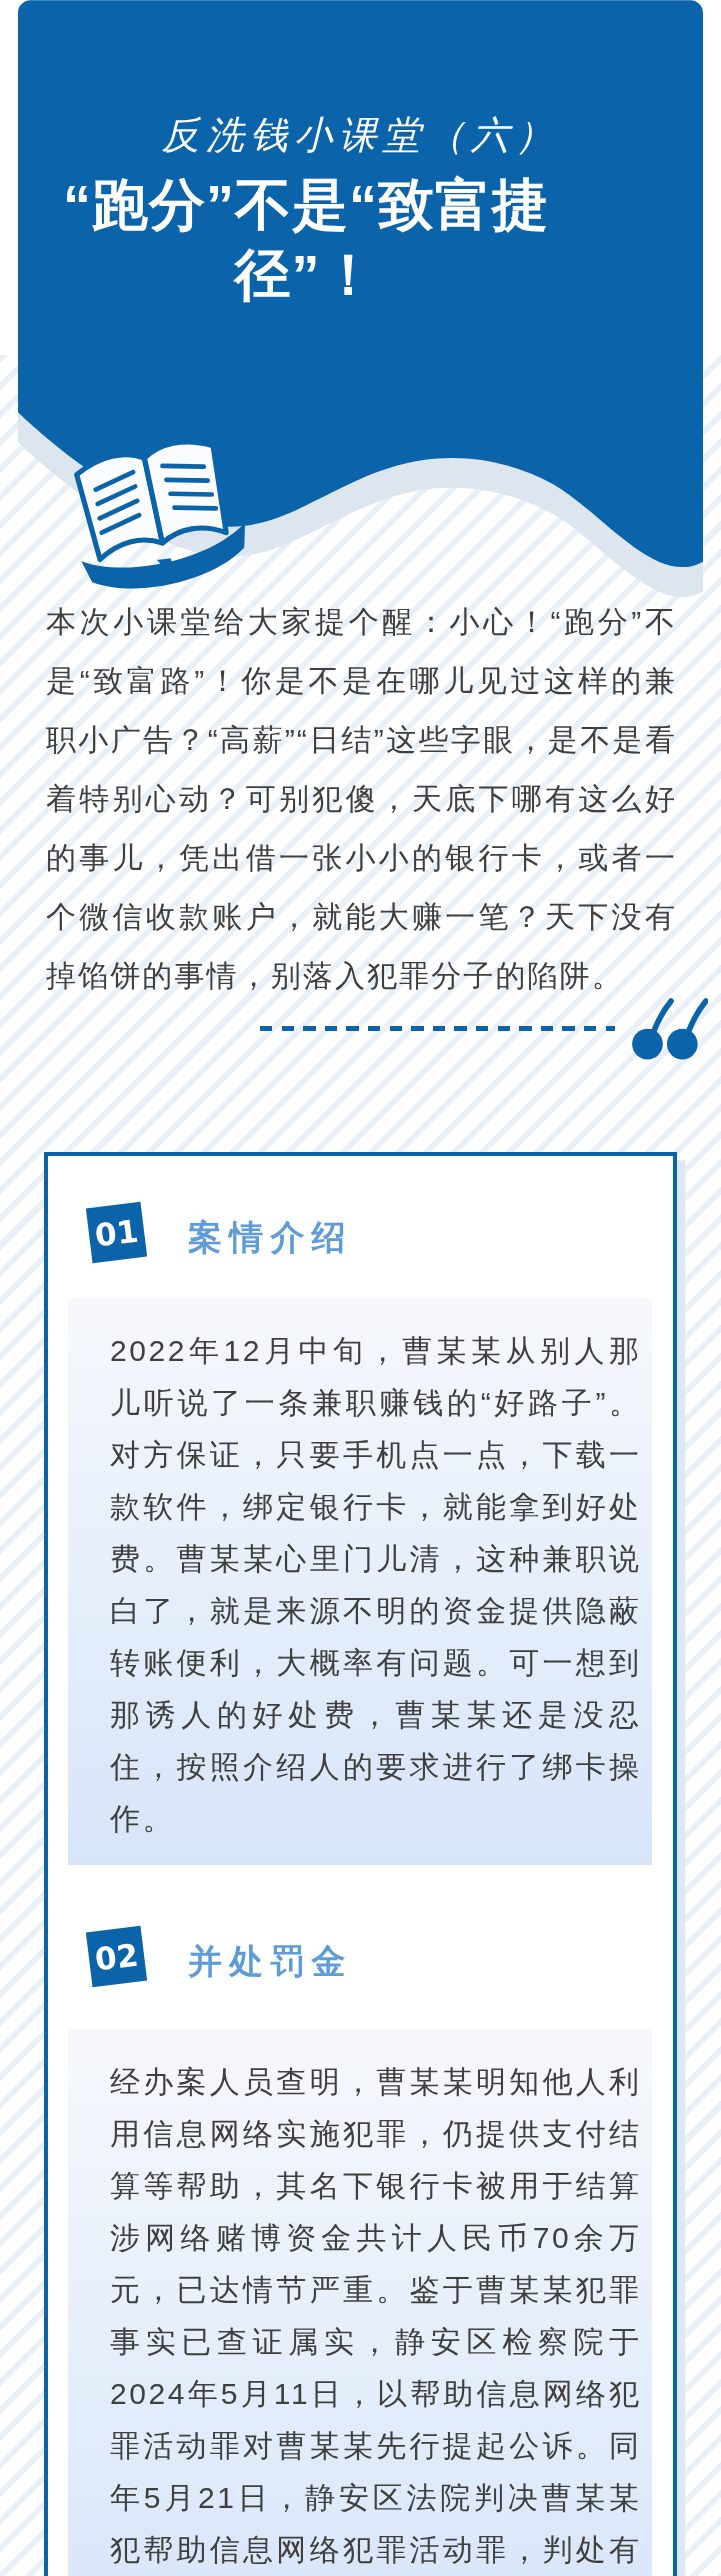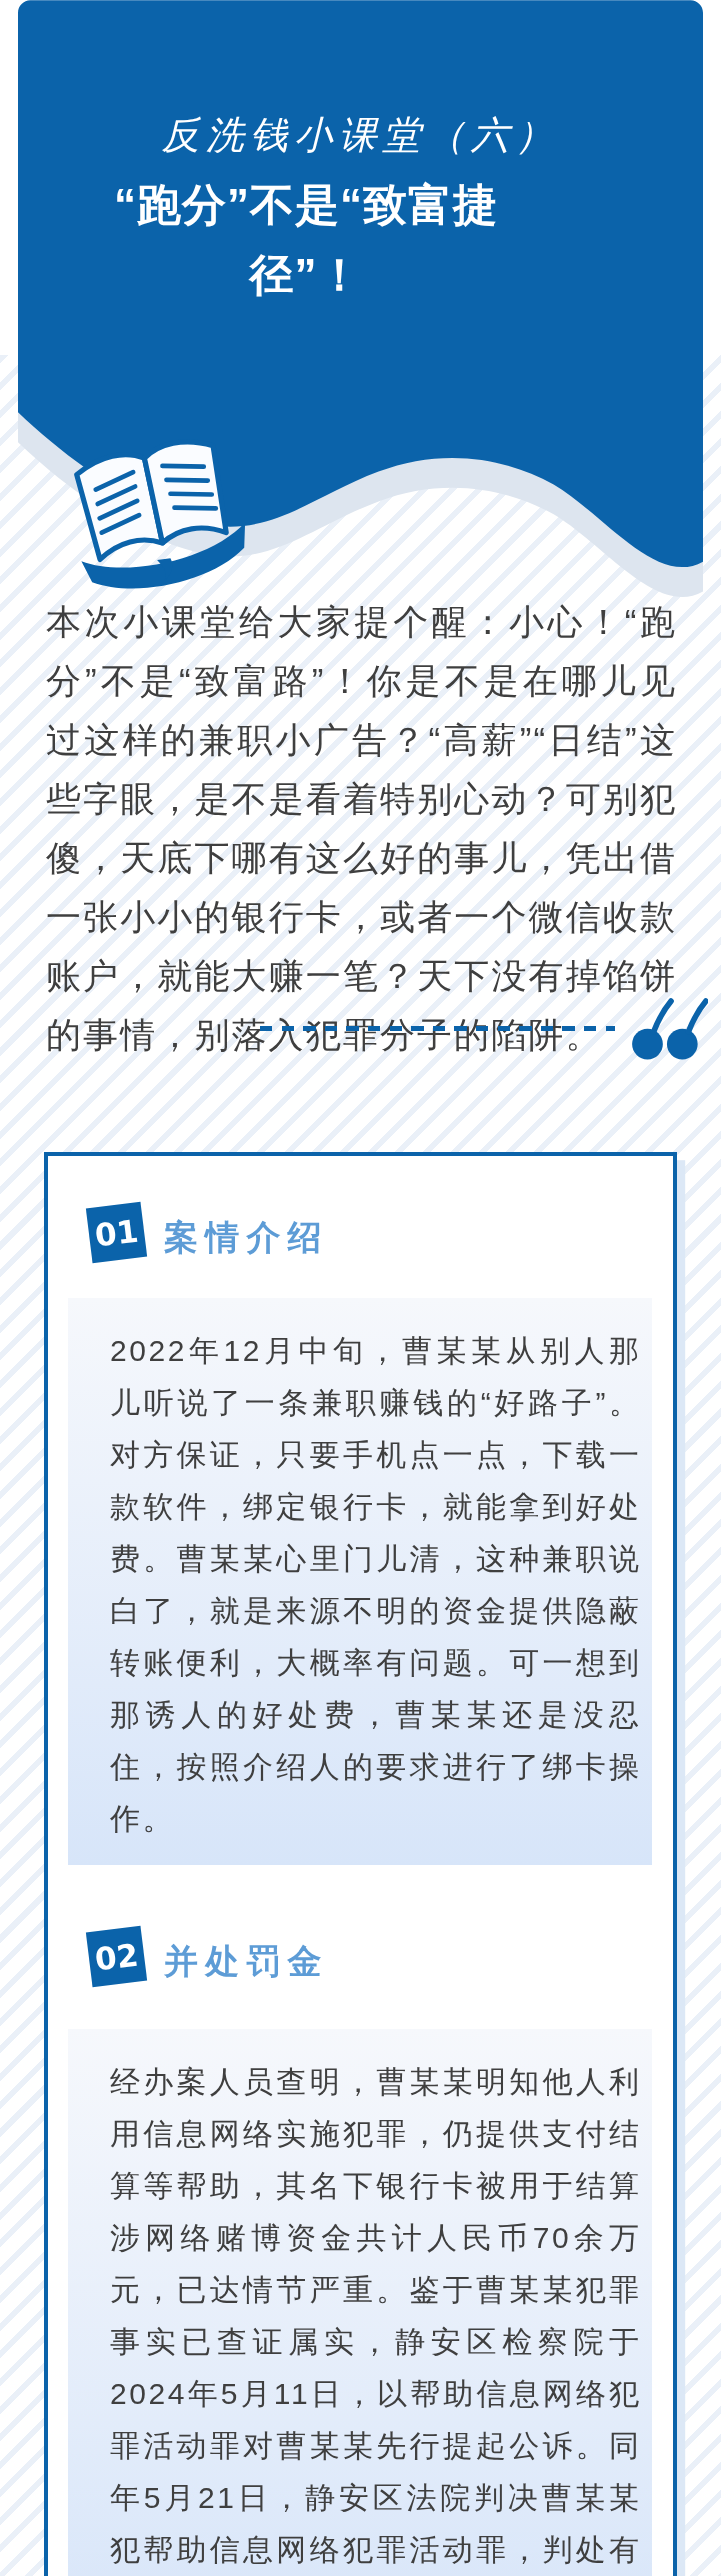--- a/index.html
+++ b/index.html
@@ -22,25 +22,25 @@
     color:var(--text-dark);
   }
   
   .stripes{
     position:absolute;left:0;top:355px;width:721px;height:3433px;
     background:repeating-linear-gradient(135deg,var(--stripe) 0 5.7px,transparent 5.7px 19.6px);
   }
   .header-svg{position:absolute;left:18px;top:0;}
   .header-titles{position:absolute;left:18px;top:0;width:685px;text-align:center;color:#fff;}
   .hd-line1{position:absolute;left:0;top:94px;width:685px;font-size:38px;font-weight:500;font-style:italic;letter-spacing:6.2px;margin-top:16px;}
-  .hd-line23{position:absolute;left:0;top:170px;width:576px;font-size:44px;font-weight:900;line-height:70px;letter-spacing:1px;}
+  .hd-line23{position:absolute;left:0;top:170px;width:576px;font-size:56px;font-weight:900;line-height:70px;letter-spacing:1px;}
   .book{position:absolute;left:47px;top:437px;}
   .intro{
     position:absolute;left:46px;top:592px;width:631px;
-    font-size:35px;line-height:59px;letter-spacing:2.1px;
+    font-size:30px;line-height:59px;letter-spacing:2.1px;
     text-align:justify;color:var(--text-dark);
   }
   .dashline{
     position:absolute;height:5.2px;
     background:repeating-linear-gradient(to right,var(--primary-blue) 0 12.4px,transparent 12.4px 21.6px);
   }
   .dash-top{left:260px;top:1026px;width:355px;}
   .quote{position:absolute;}
   .q-top{left:631px;top:997px;}
   .panel{
@@ -50,21 +50,21 @@
   }
   .badge{
     position:absolute;width:55px;height:55px;background:var(--primary-blue);
     transform:rotate(-7deg);
     display:flex;align-items:center;justify-content:center;
     color:#ffffff;font-size:31px;font-weight:800;font-family:"DejaVu Sans",sans-serif;
   }
   .badge-1{left:41px;top:49px;}
   .badge-2{left:41px;top:773px;}
   .sec-title{
-    position:absolute;left:116px;font-size:34px;font-weight:800;
+    position:absolute;left:140px;font-size:34px;font-weight:800;
     color:var(--light-blue-title);letter-spacing:7.2px;font-family:Liberation Mono, monospace;
   }
   .sec-title-1{top:59px;}
   .sec-title-2{top:783px;}
   .case-card{
     position:absolute;left:20px;width:584px;
     background:linear-gradient(180deg,var(--card-grad-start) 0%,var(--card-grad-end) 100%);
     box-sizing:border-box;padding:27px 10.3px 0 42px;
   }
   .card-1{top:142px;height:567px;}

